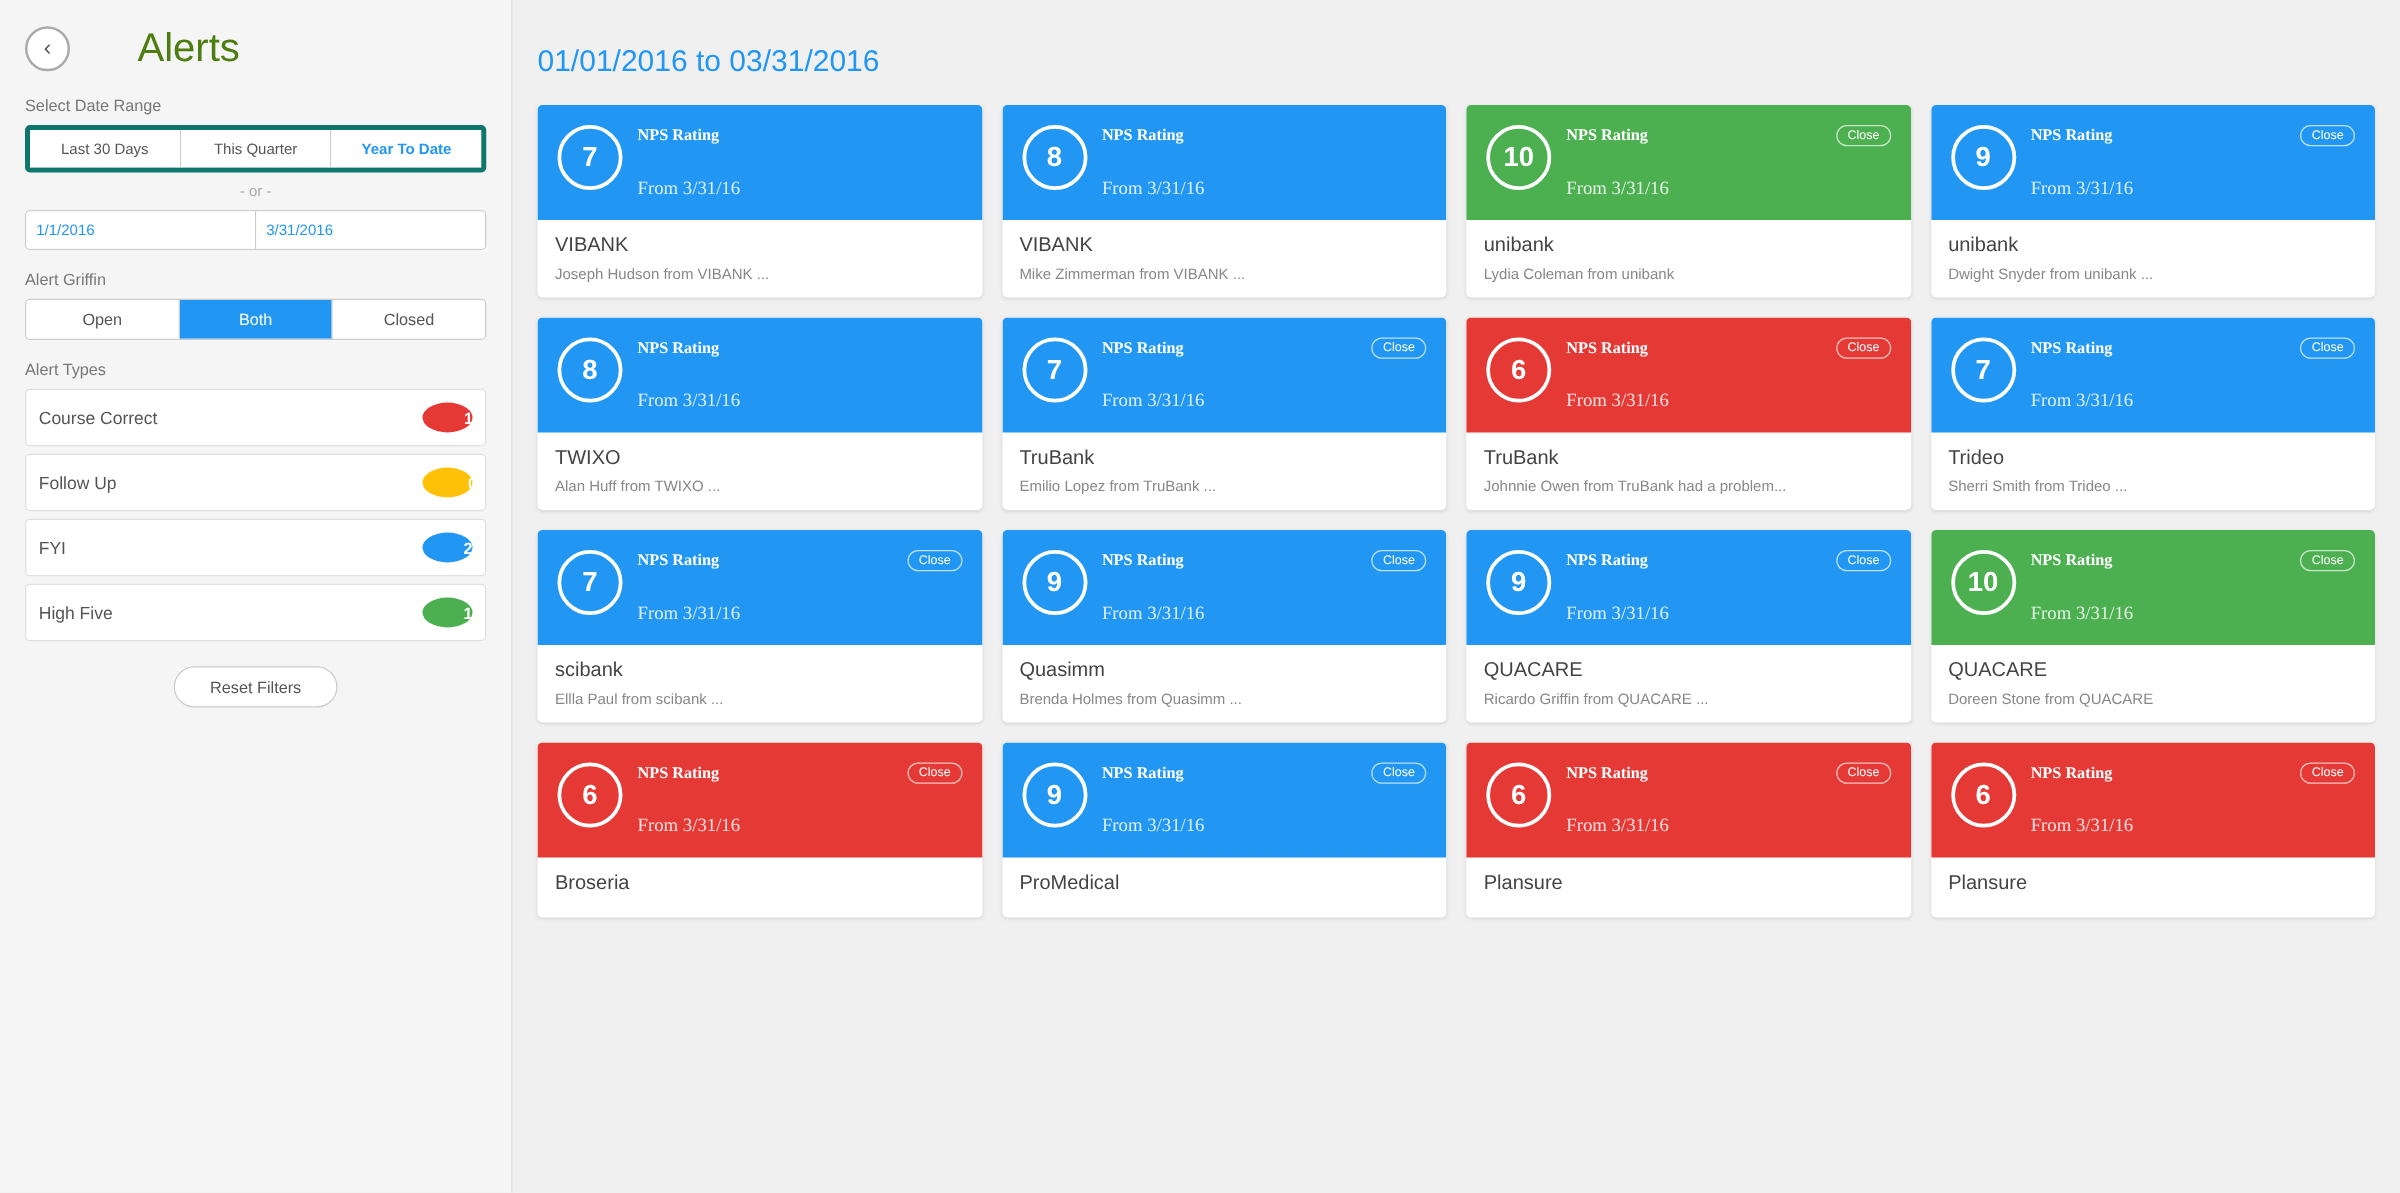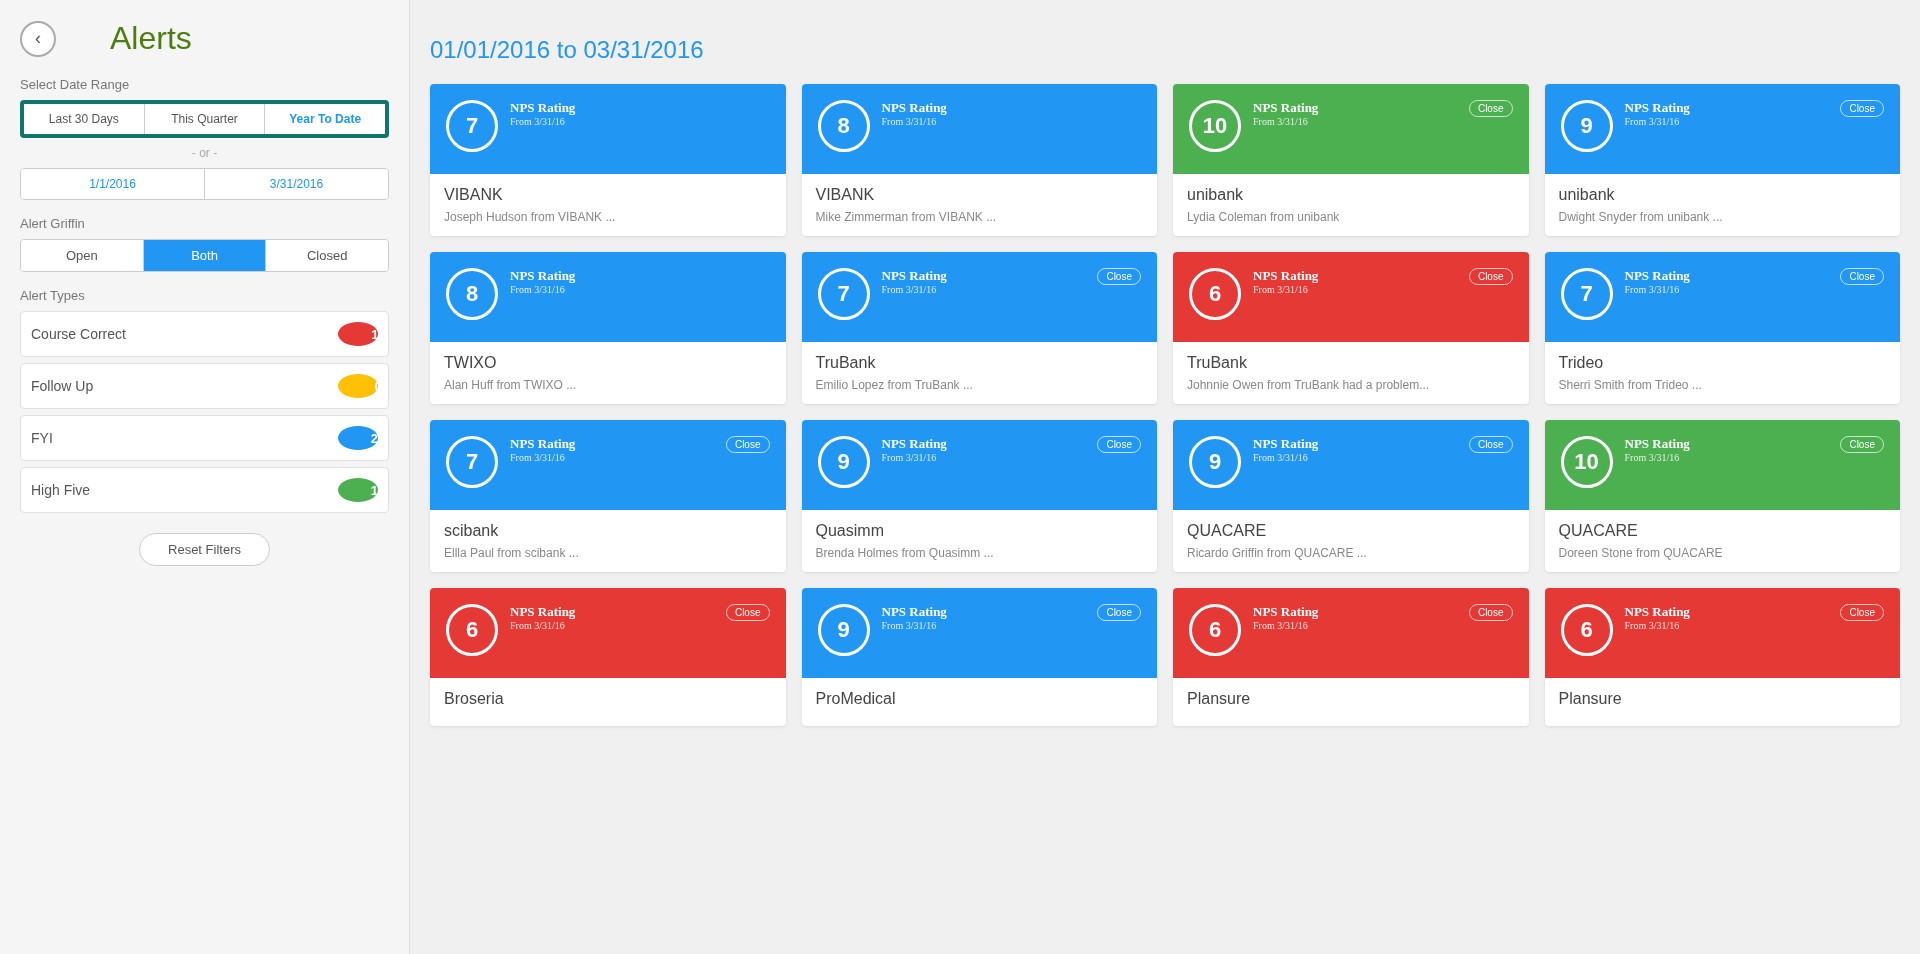--- a/index.html
+++ b/index.html
@@ -79,21 +79,20 @@
       overflow: hidden;
       background: white;
     }
     .date-inputs input {
       flex: 1;
       padding: 8px;
       border: none;
       border-right: 1px solid #ccc;
       font-size: 12px;
       color: #2196F3;
-      text-align: center;
       outline: none;
       cursor: pointer;
     }
     .date-inputs input:last-child { border-right: none; }
 
     .alert-status-label {
       font-size: 13px;
       color: #777;
       margin: 16px 0 8px 0;
     }
@@ -219,22 +218,23 @@
       margin-left: 12px;
       flex: 1;
       font-family: Liberation Serif, serif;
     }
     .nps-rating-text {
       font-size: 13px;
       color: white;
       font-weight: bold;
     }
     .nps-date-text {
-      font-size: 10px;
+      font-size: 15px;
       color: rgba(255,255,255,0.85);
+      margin-top: 27px;
     }
     .close-pill {
       border: 1px solid rgba(255,255,255,0.7);
       border-radius: 10px;
       padding: 2px 8px;
       font-size: 10px;
       color: white;
       cursor: pointer;
       white-space: nowrap;
     }

